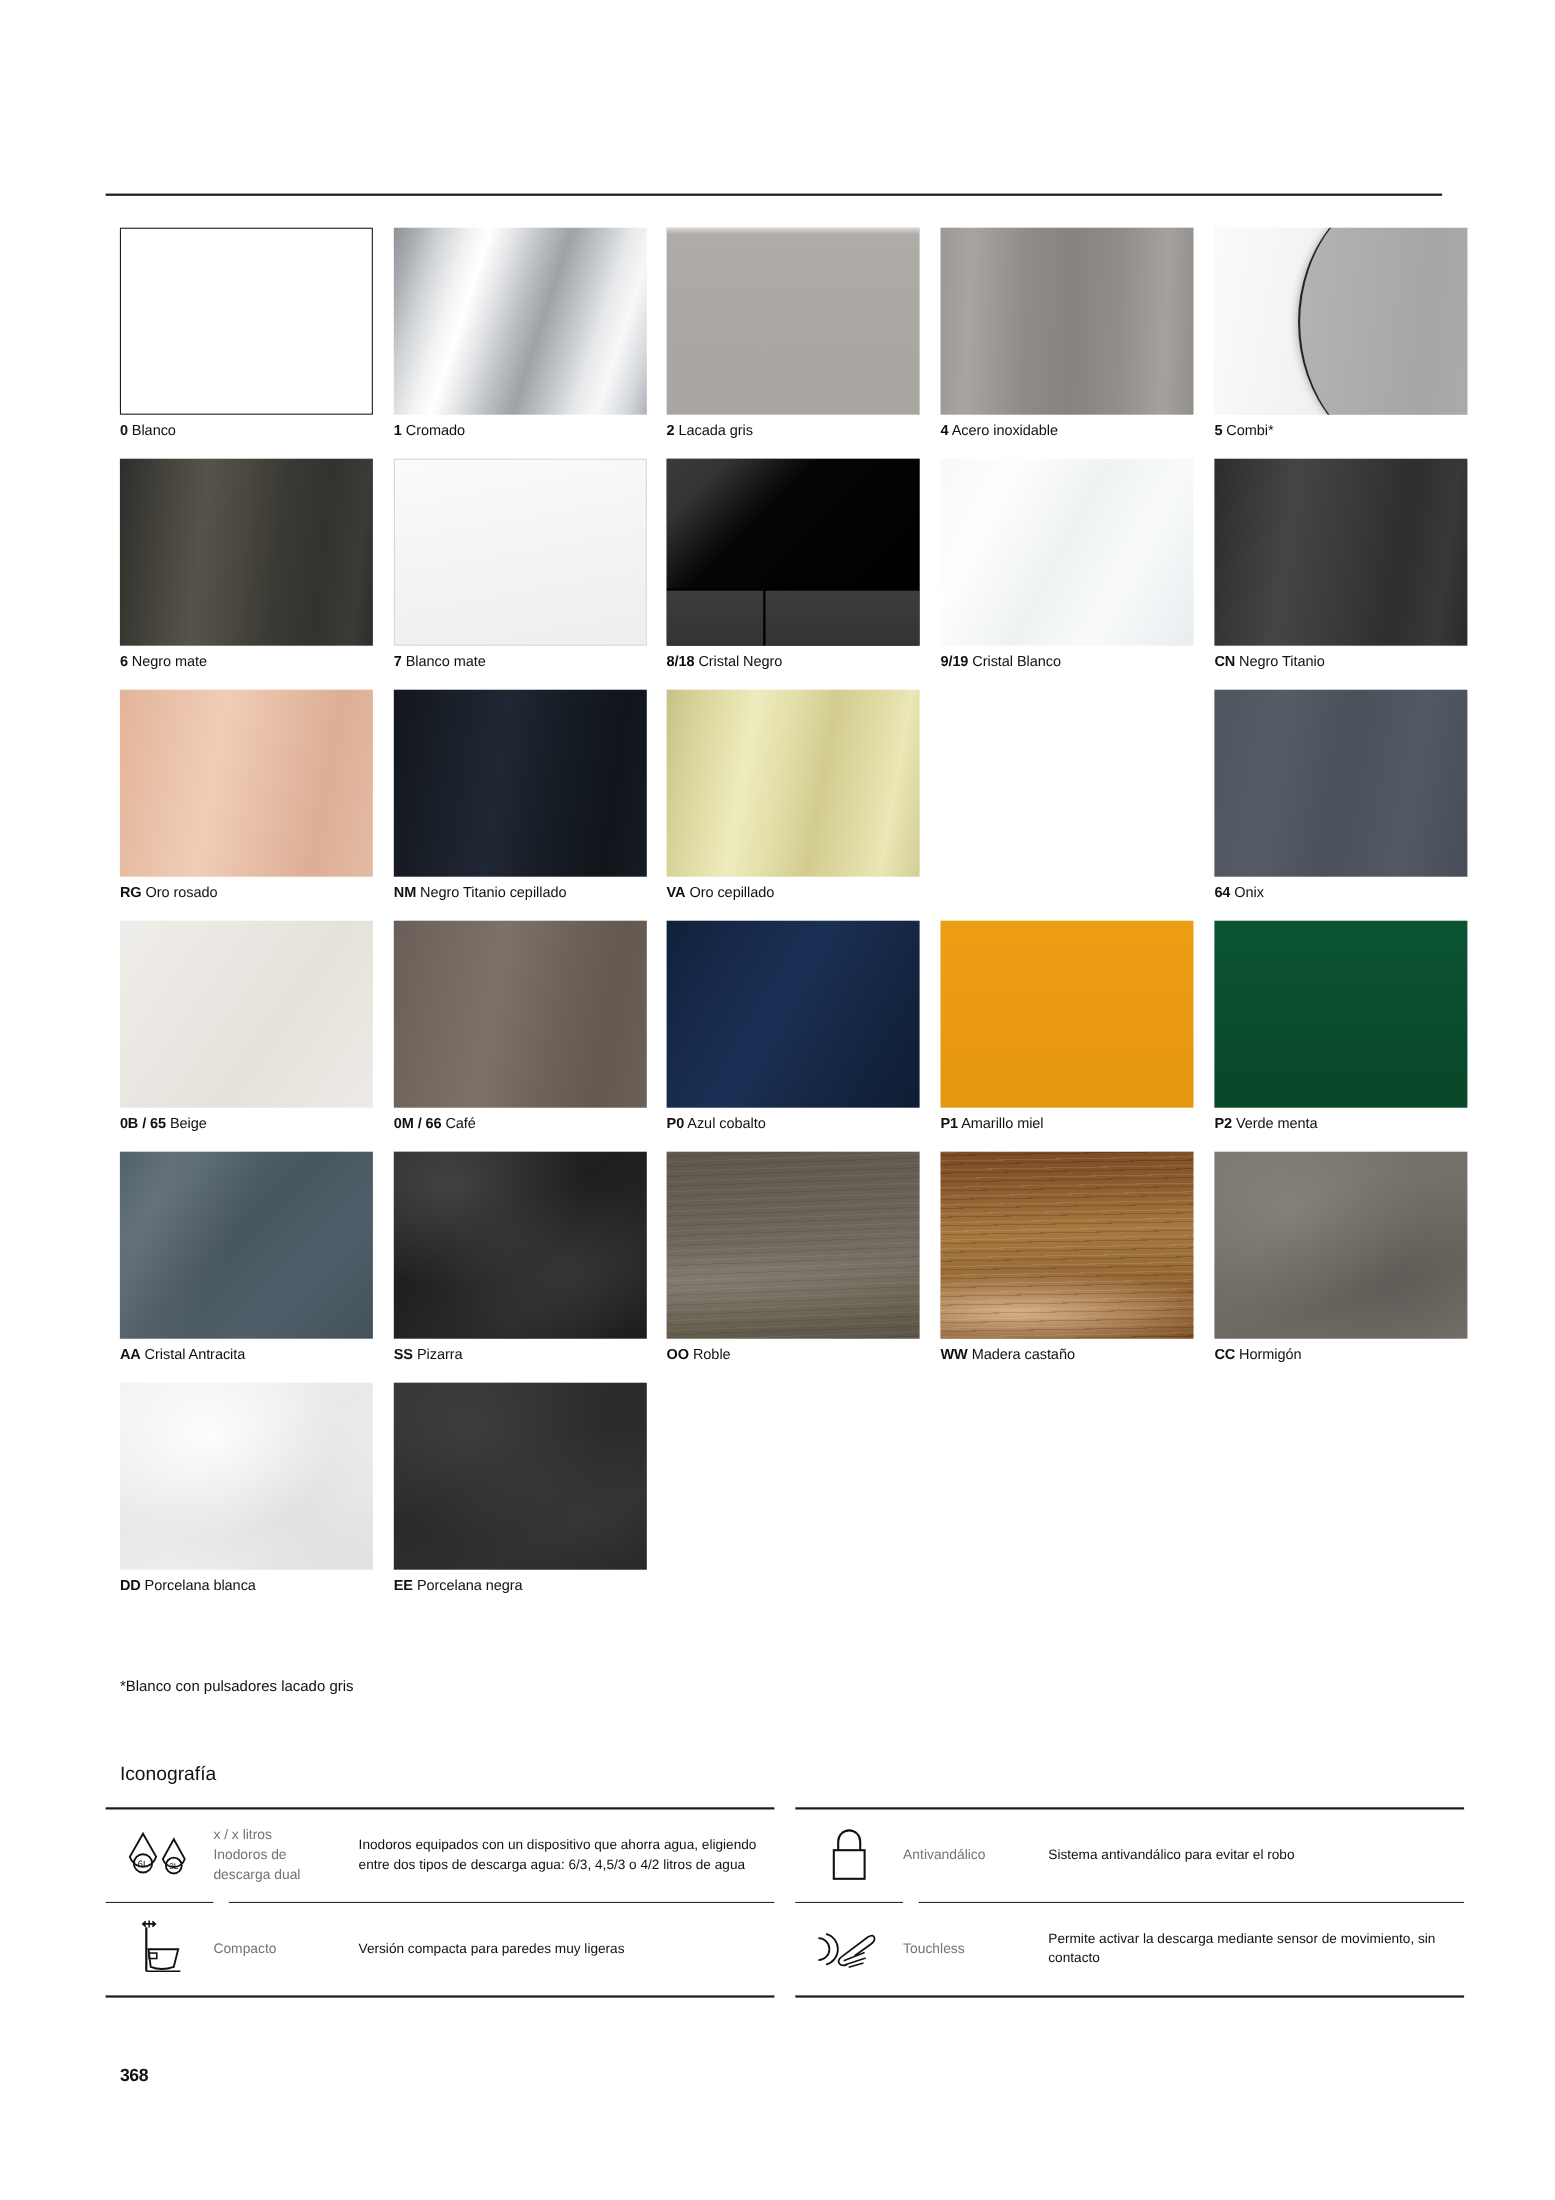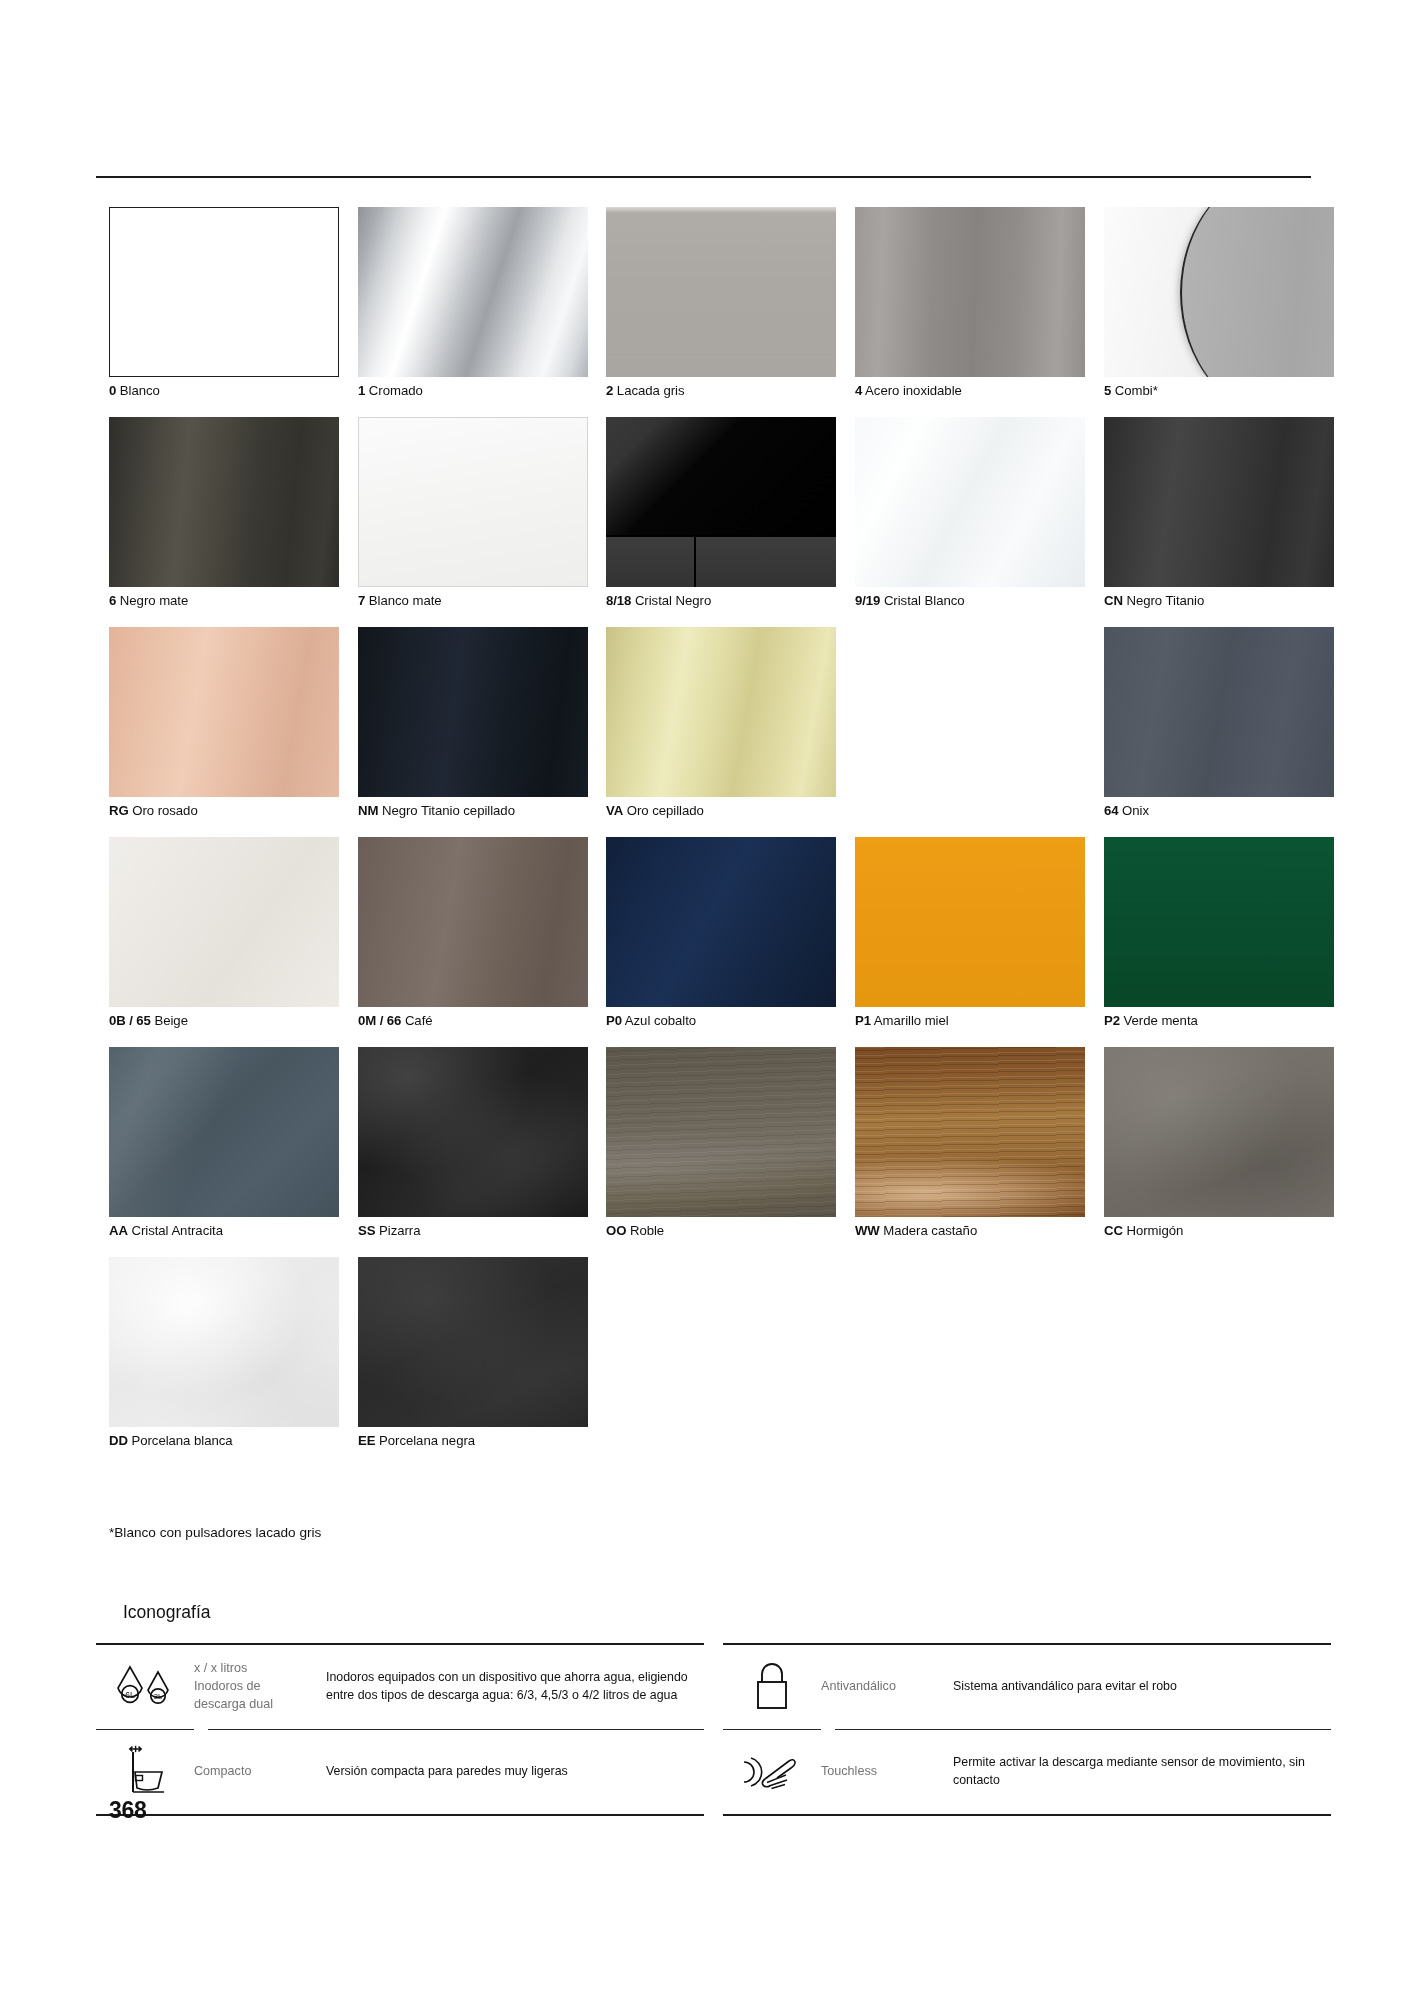--- a/index.html
+++ b/index.html
@@ -187,21 +187,21 @@
   }
 
   
   .footnote{
     position:absolute;left:109px;top:1525px;
     font-size:13.6px;color:#111;
   }
 
   
   .icono-title{
-    position:absolute;left:123px;top:1602px;
+    position:absolute;left:109px;top:1602px;
     font-size:17.5px;font-weight:400;color:#111;
   }
   .ico-table{position:absolute;width:608px;}
   .ico-table.left{left:96px;top:1643px;}
   .ico-table.right{left:723px;top:1643px;}
   .ico-rule{height:2px;background:#1a1a1a;}
   .ico-row{position:relative;display:flex;align-items:center;min-height:84px;}
   .ico-cellicon{
     width:98px;flex:0 0 98px;display:flex;align-items:center;justify-content:center;
     align-self:stretch;
@@ -212,22 +212,22 @@
   .ico-desc{flex:1;font-size:12.4px;line-height:1.44;color:#111;padding-right:6px;}
   .sep-row{display:flex;}
   .sep-icon{width:98px;flex:0 0 98px;height:1.3px;background:#2a2a2a;}
   .sep-gap{width:14px;flex:0 0 14px;}
   .sep-rest{flex:1;height:1.3px;background:#2a2a2a;}
 
   .icon-svg{display:block;}
 
   
   .page-num{
-    position:absolute;left:109px;top:1797px;
-    font-size:23px;font-weight:700;color:#111;letter-spacing:-0.3px;
+    position:absolute;left:109px;top:1879px;
+    font-size:16px;font-weight:700;color:#111;letter-spacing:-0.3px;
   }
 </style>
 </head>
 <body>
 
 <div class="page">
 
   <div class="title-rule"></div>
 
   <div class="grid">

